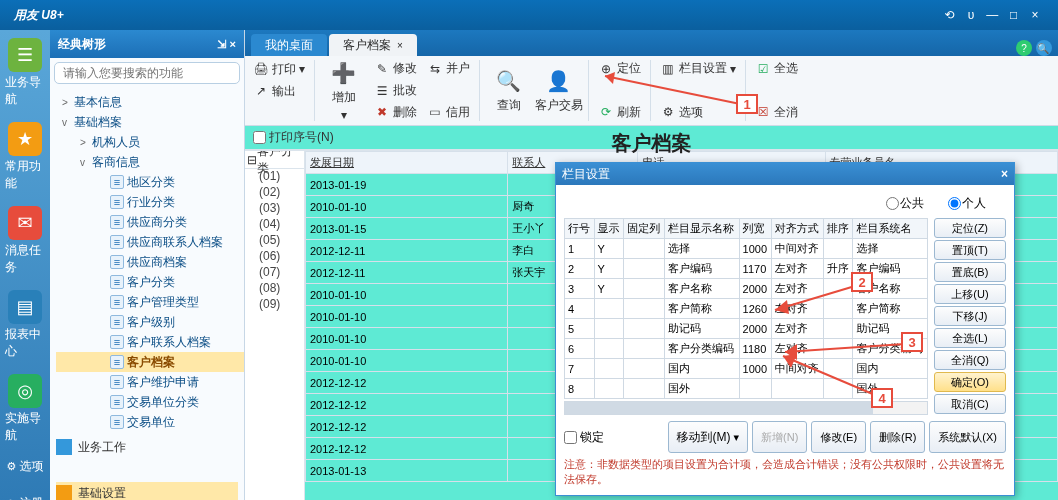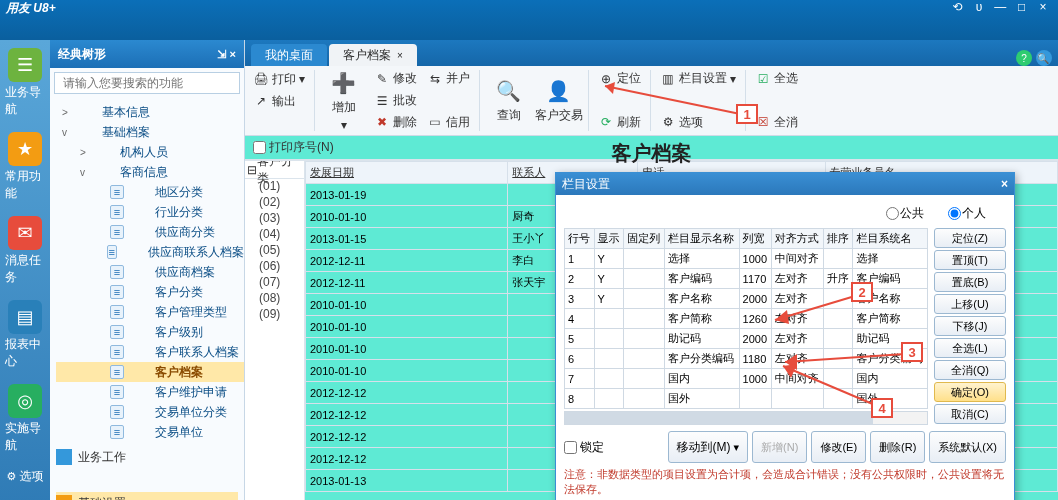--- a/index.html
+++ b/index.html
@@ -1,39 +1,39 @@
 <!DOCTYPE html>
 <html><head>
 <meta charset="utf-8">
 <style>
 * { box-sizing: border-box; margin: 0; padding: 0; font-family: "Microsoft YaHei", SimSun, Arial, sans-serif; font-size: 12px; }
 body { width: 1058px; height: 500px; overflow: hidden; background: #fff; position: relative; }
 
-.titlebar { height: 40px; background: linear-gradient(#0b6fb8,#0a5f9e); color:#fff; display:flex; align-items:flex-start; padding:0 6px; }
+.titlebar { height: 30px; background: linear-gradient(#0b6fb8,#0a5f9e); color:#fff; display:flex; align-items:center; padding:0 14px; }
 .titlebar .brand { font-weight:bold; font-style:italic; }
 .titlebar .spacer { flex:1; }
 .titlebar .winbtns span { display:inline-block; width:18px; text-align:center; cursor:pointer; }
 
 .shell { display:flex; height:476px; }
 .navbar { width:50px; background:linear-gradient(#5aa7d9,#2e7ab5); display:flex; flex-direction:column; align-items:center; padding-top:8px; gap:14px; }
 .navbar .navitem { width:40px; display:flex; flex-direction:column; align-items:center; color:#fff; font-size:11px; cursor:pointer; }
 .navbar .navicon { width:34px; height:34px; border-radius:6px; margin-bottom:2px; display:flex; align-items:center; justify-content:center; font-size:18px; color:#fff; }
 .navbar .ni1{background:#6db33f;} .navbar .ni2{background:#f39c12;} .navbar .ni3{background:#e74c3c;} .navbar .ni4{background:#2980b9;} .navbar .ni5{background:#27ae60;}
 .navbar .footlink { margin-top:auto; margin-bottom:6px; color:#fff; font-size:11px; cursor:pointer; }
 
 .sidebar { width:195px; border-right:1px solid #c7d7e6; display:flex; flex-direction:column; background:#f8fbfe; }
 .sidehead { height:28px; background:linear-gradient(#2b89d0,#1c6fb6); color:#fff; display:flex; align-items:center; padding:0 8px; font-weight:bold; }
 .sidehead .pin { margin-left:auto; font-size:11px; }
 .searchwrap { padding:4px; }
-.searchwrap input { width:100%; height:22px; border:1px solid #b8cfe3; border-radius:0; padding:0 20px 0 8px; color:#999; }
+.searchwrap input { width:100%; height:22px; border:1px solid #b8cfe3; border-radius:5px; padding:0 20px 0 8px; color:#999; }
 .tree { flex:1; overflow:auto; padding:4px 0 4px 6px; }
 .tree .node { display:flex; align-items:center; height:20px; cursor:pointer; white-space:nowrap; }
 .tree .caret { width:12px; color:#6a6a6a; font-size:10px; }
 .tree .tico { width:14px; height:14px; margin-right:3px; display:inline-flex; align-items:center; justify-content:center; font-size:11px; color:#1a6bb3; border:1px solid #8fb9de; border-radius:2px; background:#e8f2fb; }
-.tree .lbl { color:#0a4d85;margin-left:28px; }
+.tree .lbl { color:#0a4d85; }
 .tree .d1{padding-left:6px;} .tree .d2{padding-left:24px;} .tree .d3{padding-left:42px;}
 .tree .active { background:#ffe8a8; }
 .tree .active .lbl { color:#8a4b00; font-weight:bold; }
 .sidefoot { padding:2px 6px; }
 .sidefoot .sf { height:22px; display:flex; align-items:center; gap:6px; cursor:pointer; color:#333; }
 .sidefoot .sfico { width:16px; height:16px; display:inline-block; }
 .sfi1{background:#3498db;} .sfi2{background:#f39c12;}
 
 .main { flex:1; display:flex; flex-direction:column; position:relative; background:#5eead4; }
 .tabs { height:26px; background:linear-gradient(#1c78bf,#1566a8); display:flex; align-items:flex-end; padding-left:6px; gap:2px; }

